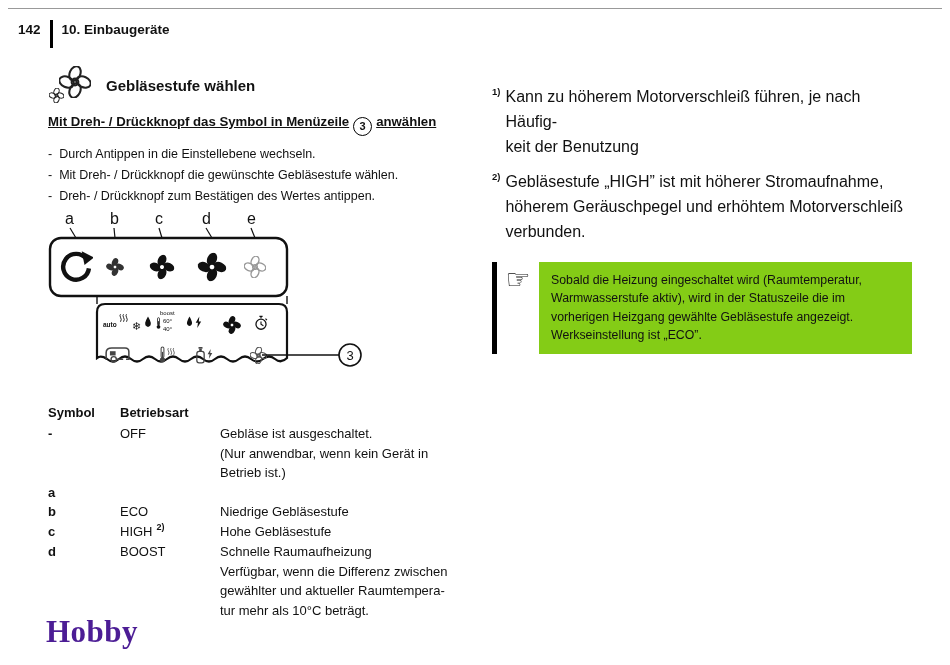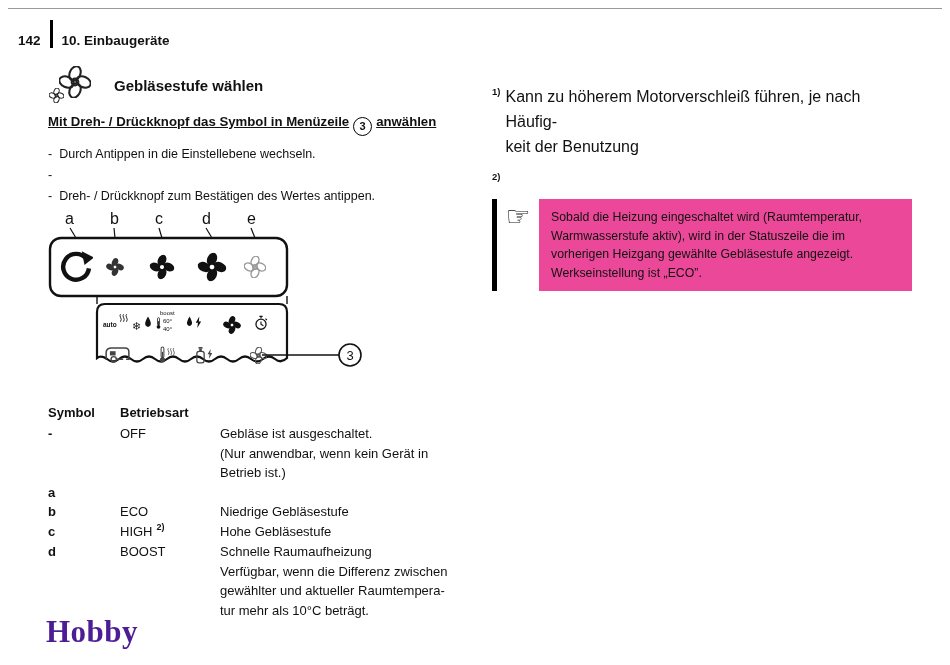--- a/index.html
+++ b/index.html
@@ -1,28 +1,28 @@
 <!DOCTYPE html>
 <html><head>
 <meta charset="utf-8">
 <style>
   html,body{margin:0;padding:0;background:#fff;}
   .page{position:relative;width:950px;height:665px;background:#fff;overflow:hidden;
         font-family:"Liberation Sans","DejaVu Sans",sans-serif;color:#111;}
   .top-rule{position:absolute;left:8px;right:8px;top:8px;height:1px;background:#999;}
 
   
-  .page-header{position:absolute;left:18px;top:20px;display:flex;align-items:flex-end;}
+  .page-header{position:absolute;left:18px;top:20px;display:flex;align-items:flex-start;}
   .page-num{font-weight:700;font-size:13.5px;padding-top:2px;}
   .header-bar{width:3px;height:28px;background:#000;margin:0 9px;}
   .chapter{font-weight:700;font-size:13.5px;padding-top:2px;}
 
   
   .col-left{position:absolute;left:48px;top:64px;width:414px;}
-  .section-head{display:flex;align-items:center;gap:20px;margin-bottom:8px;}
+  .section-head{display:flex;align-items:center;gap:12px;margin-bottom:8px;}
   .section-title{font-size:15px;font-weight:700;margin:0;}
   .intro-bold{font-size:13.2px;font-weight:700;margin:8px 0 9px 0;text-decoration:underline;}
   .circ-num{display:inline-flex;align-items:center;justify-content:center;width:17px;height:17px;
             border:1.5px solid #000;border-radius:50%;font-size:11px;font-weight:700;
             vertical-align:-4px;margin:0 4px;}
   .dash-list{list-style:none;margin:0 0 2px 0;padding:0;font-size:12.5px;line-height:1.45;}
   .dash-list li{display:flex;gap:7px;margin-bottom:3px;}
   .dash{flex:0 0 auto;}
 
   .diagram{display:block;margin-top:4px;}
@@ -44,21 +44,21 @@
   
   .col-right{position:absolute;left:492px;top:85px;width:420px;}
   .footnote{display:flex;margin-bottom:11px;}
   .fn-marker{font-size:9.5px;font-weight:700;margin-right:5px;margin-top:1px;flex:0 0 auto;}
   .fn-text{font-size:16px;line-height:1.55;white-space:pre-line;}
 
   .note{display:flex;margin-top:17px;align-items:stretch;}
   .note-bar{width:5px;background:#000;flex:0 0 auto;}
   .note-icon{width:42px;flex:0 0 auto;font-size:28px;line-height:1;padding-top:4px;text-align:center;
              font-family:"DejaVu Sans",sans-serif;}
-  .note-body{flex:1;background:#ec4899;padding:9px 12px;font-size:12.3px;line-height:1.5;
+  .note-body{flex:1;background:#84cc16;padding:9px 12px;font-size:12.3px;line-height:1.5;
              white-space:pre-line;}
 
   
   .logo{position:absolute;left:46px;top:614px;font-family:"Liberation Serif","DejaVu Serif",serif;
         font-weight:700;font-size:31px;color:#4c1d95;letter-spacing:0.5px;}
 </style>
 </head>
 <body>
 
 <svg width="0" height="0" style="position:absolute" aria-hidden="true">
@@ -142,20 +142,21 @@
 
     <p class="intro-bold"><span>Mit Dreh- / Drückknopf das Symbol in Menüzeile</span><span class="circ-num">3</span><span>anwählen</span></p>
 
     <ul class="dash-list">
       <li>
           <span class="dash">-</span>
           <span>Durch Antippen in die Einstellebene wechseln.</span>
         </li>
       <li>
           <span class="dash">-</span>
+          <span>Mit Dreh- / Drückknopf die gewünschte Gebläsestufe wählen.</span>
         </li>
       <li>
           <span class="dash">-</span>
           <span>Dreh- / Drückknopf zum Bestätigen des Wertes antippen.</span>
         </li>
     </ul>
 
     <svg class="diagram" width="420" height="170" viewBox="0 0 420 170">
 
       <text class="dlabel" x="17" y="15">a</text>
@@ -257,20 +258,23 @@
   </div>
 
   <div class="col-right">
     <div class="footnote">
       <span class="fn-marker">1)</span>
       <div class="fn-text">Kann zu höherem Motorverschleiß führen, je nach Häufig-
 keit der Benutzung</div>
     </div>
     <div class="footnote">
       <span class="fn-marker">2)</span>
+      <div class="fn-text">Gebläsestufe „HIGH” ist mit höherer Stromaufnahme,
+höherem Geräuschpegel und erhöhtem Motorverschleiß
+verbunden.</div>
     </div>
 
     <div class="note">
       <div class="note-bar"></div>
       <div class="note-icon">☞</div>
       <div class="note-body">Sobald die Heizung eingeschaltet wird (Raumtemperatur,
 Warmwasserstufe aktiv), wird in der Statuszeile die im
 vorherigen Heizgang gewählte Gebläsestufe angezeigt.
 Werkseinstellung ist „ECO”.</div>
     </div>

